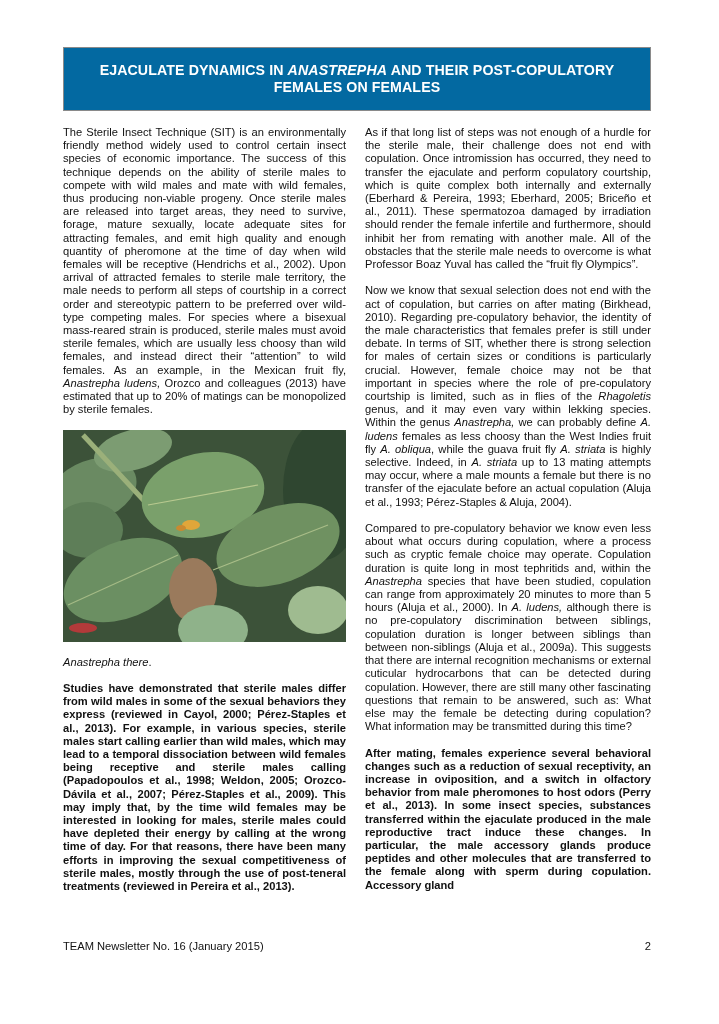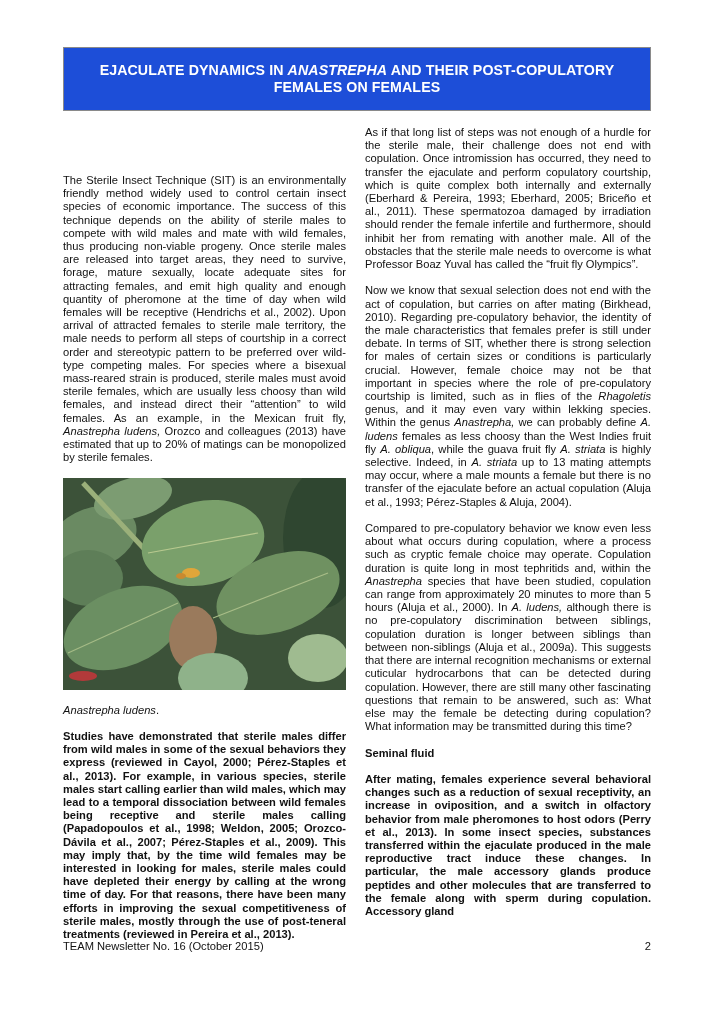--- a/index.html
+++ b/index.html
@@ -1,25 +1,25 @@
 <!DOCTYPE html>
 <html><head>
 <meta charset="utf-8">
 <style>
   html, body { margin: 0; padding: 0; background: #ffffff; }
   body { width: 719px; height: 1024px; position: relative; overflow: hidden;
          font-family: "Liberation Sans", sans-serif; color: #111; }
   .title-banner { position: absolute; left: 63px; top: 47px; width: 588px; height: 64px;
-         background: #1d4ed8; border: 1px solid #8a8a8a; box-sizing: border-box;
+         background: #0369a1; border: 1px solid #8a8a8a; box-sizing: border-box;
          display: flex; align-items: center; justify-content: center; text-align: center; }
   .title-text { color: #ffffff; font-weight: bold; font-size: 14.2px; line-height: 17px; letter-spacing: 0.1px; }
   .title-text i { font-style: italic; }
   .col { position: absolute; top: 126px; width: 283px; font-size: 11.15px; line-height: 13.2px;
          text-align: justify; }
-  .col-left { left: 63px; margin-top: 48px; }
+  .col-left { left: 63px; }
   .col-right { left: 365px; width: 286px; }
   .col p { margin: 0 0 13.2px 0; }
   .col p.tight { margin-bottom: 0; font-weight: bold; }
   .photo { width: 283px; height: 212px; margin: 6px 0 14px 0; position: relative; overflow: hidden;
            background: linear-gradient(135deg, #3f5a3e 0%, #5f7d57 40%, #445f42 70%, #2e452f 100%); }
   .photo svg { display: block; }
   .caption { font-style: italic; margin: 0 0 37px 0; }
   .heading { font-weight: bold; margin: 0; }
   .footer-left { position: absolute; left: 63px; top: 940px; font-size: 11.15px; }
   .footer-right { position: absolute; left: 630px; width: 21px; top: 940px; font-size: 11.15px; text-align: right; }
@@ -53,30 +53,29 @@
       <line x1="5" y1="175" x2="115" y2="125" stroke="#a5bb86" stroke-width="1.2"></line>
       <ellipse cx="130" cy="160" rx="24" ry="32" fill="#9a7a5c"></ellipse>
       <ellipse cx="150" cy="200" rx="35" ry="25" fill="#8fb28a"></ellipse>
       <ellipse cx="255" cy="180" rx="30" ry="24" fill="#9fbb90"></ellipse>
       <ellipse cx="20" cy="198" rx="14" ry="5" fill="#b23a3a"></ellipse>
       <ellipse cx="128" cy="95" rx="9" ry="5" fill="#e0a63a"></ellipse>
       <ellipse cx="118" cy="98" rx="5" ry="3" fill="#c98a30"></ellipse>
     </svg>
   </div>
 
-  <p class="caption"><span>Anastrepha ludens</span><span style="font-style:normal">.</span></p>
+  <p class="caption"><span>Anastrepha there</span><span style="font-style:normal">.</span></p>
 
   <p class="tight">Studies have demonstrated that sterile males differ from wild males in some of the sexual behaviors they express (reviewed in Cayol, 2000; Pérez-Staples et al., 2013). For example, in various species, sterile males start calling earlier than wild males, which may lead to a temporal dissociation between wild females being receptive and sterile males calling (Papadopoulos et al., 1998; Weldon, 2005; Orozco-Dávila et al., 2007; Pérez-Staples et al., 2009). This may imply that, by the time wild females may be interested in looking for males, sterile males could have depleted their energy by calling at the wrong time of day. For that reasons, there have been many efforts in improving the sexual competitiveness of sterile males, mostly through the use of post-teneral treatments (reviewed in Pereira et al., 2013).</p>
 </div>
 
 <div class="col col-right">
   <p>As if that long list of steps was not enough of a hurdle for the sterile male, their challenge does not end with copulation. Once intromission has occurred, they need to transfer the ejaculate and perform copulatory courtship, which is quite complex both internally and externally (Eberhard &amp; Pereira, 1993; Eberhard, 2005; Briceño et al., 2011). These spermatozoa damaged by irradiation should render the female infertile and furthermore, should inhibit her from remating with another male. All of the obstacles that the sterile male needs to overcome is what Professor Boaz Yuval has called the “fruit fly Olympics”.</p>
 
   <p><span>Now we know that sexual selection does not end with the act of copulation, but carries on after mating (Birkhead, 2010). Regarding pre-copulatory behavior, the identity of the male characteristics that females prefer is still under debate. In terms of SIT, whether there is strong selection for males of certain sizes or conditions is particularly crucial. However, female choice may not be that important in species where the role of pre-copulatory courtship is limited, such as in flies of the </span><i>Rhagoletis</i><span> genus, and it may even vary within lekking species. Within the genus </span><i>Anastrepha,</i><span> we can probably define </span><i>A. ludens</i><span> females as less choosy than the West Indies fruit fly </span><i>A. obliqua</i><span>, while the guava fruit fly </span><i>A. striata</i><span> is highly selective. Indeed, in </span><i>A. striata</i><span> up to 13 mating attempts may occur, where a male mounts a female but there is no transfer of the ejaculate before an actual copulation (Aluja et al., 1993; Pérez-Staples &amp; Aluja, 2004).</span></p>
 
   <p><span>Compared to pre-copulatory behavior we know even less about what occurs during copulation, where a process such as cryptic female choice may operate. Copulation duration is quite long in most tephritids and, within the </span><i>Anastrepha</i><span> species that have been studied, copulation can range from approximately 20 minutes to more than 5 hours (Aluja et al., 2000). In </span><i>A. ludens,</i><span> although there is no pre-copulatory discrimination between siblings, copulation duration is longer between siblings than between non-siblings (Aluja et al., 2009a). This suggests that there are internal recognition mechanisms or external cuticular hydrocarbons that can be detected during copulation. However, there are still many other fascinating questions that remain to be answered, such as: What else may the female be detecting during copulation? What information may be transmitted during this time?</span></p>
 
-  <p class="heading">Seminal fluid</p>
   <p class="tight">After mating, females experience several behavioral changes such as a reduction of sexual receptivity, an increase in oviposition, and a switch in olfactory behavior from male pheromones to host odors (Perry et al., 2013). In some insect species, substances transferred within the ejaculate produced in the male reproductive tract induce these changes. In particular, the male accessory glands produce peptides and other molecules that are transferred to the female along with sperm during copulation. Accessory gland</p>
 </div>
 
-<div class="footer-left">TEAM Newsletter No. 16 (October 2015)</div>
+<div class="footer-left">TEAM Newsletter No. 16 (January 2015)</div>
 <div class="footer-right">2</div>
 
 </body></html>

